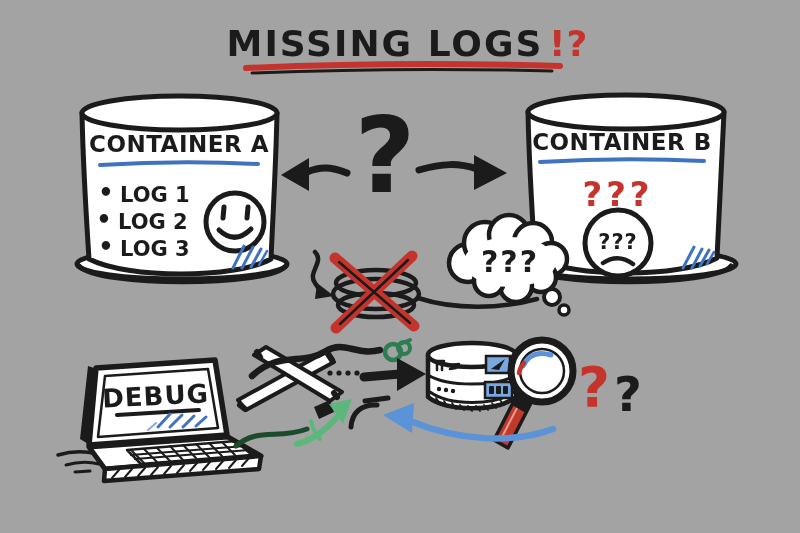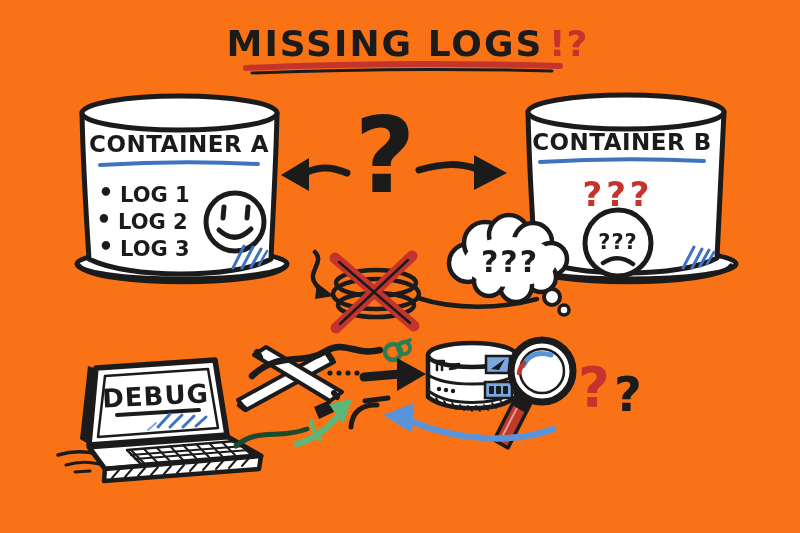--- a/index.html
+++ b/index.html
@@ -1,21 +1,21 @@
 <!DOCTYPE html>
 <html style="--ink: #1b1b1b; --red: #c5342c; --blue: #3f72c0; --blue_arrow: #5b93d8; --green: #5cb87a; --dark_green: #1d4a2c; --knot_green: #2e7d52; --panel_blue: #7aa7e0; --handle_red: #c0392b;"><head>
 <meta charset="utf-8">
 <style>
   :root{
     --ink:#1b1b1b; --red:#c5342c; --blue:#3f72c0; --blue_arrow:#5b93d8;
     --green:#5cb87a; --dark_green:#1d4a2c; --knot_green:#2e7d52;
     --panel_blue:#7aa7e0; --handle_red:#c0392b;
   }
   html,body{margin:0;padding:0;background:#fff;}
-  .stage{width:800px;height:533px;position:relative;overflow:hidden;background:#f97316;}
+  .stage{width:800px;height:533px;position:relative;overflow:hidden;background:#a3a3a3;}
   svg{display:block;}
   .t{font-family:"DejaVu Sans","Liberation Sans",sans-serif;font-weight:700;fill:var(--ink);}
   .sk{fill:none;stroke:var(--ink);stroke-linecap:round;stroke-linejoin:round;}
   .fw{fill:#fff;stroke:var(--ink);stroke-linejoin:round;stroke-linecap:round;}
   .fi{fill:var(--ink);stroke:none;}
   .f-red{fill:var(--red);} .s-red{stroke:var(--red);stroke-linecap:round;fill:none;}
   .s-blue{stroke:var(--blue);stroke-linecap:round;fill:none;}
   .s-ba{stroke:var(--blue_arrow);stroke-linecap:round;fill:none;} .f-ba{fill:var(--blue_arrow);}
   .s-g{stroke:var(--green);stroke-linecap:round;fill:none;} .f-g{fill:var(--green);}
   .s-dg{stroke:var(--dark_green);stroke-linecap:round;fill:none;}

